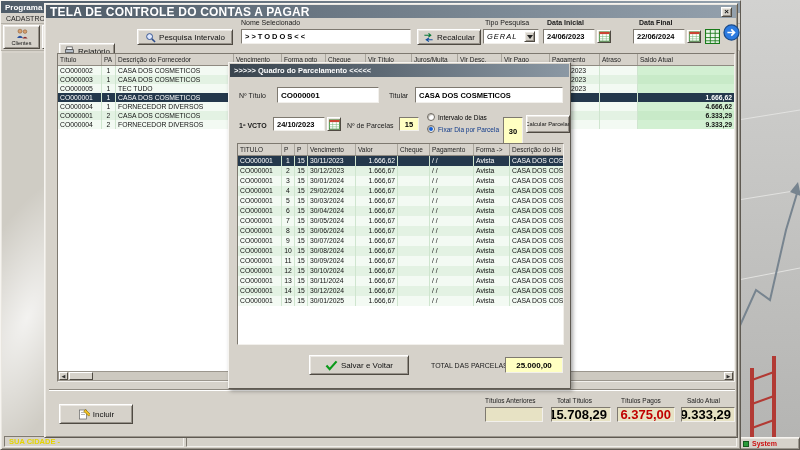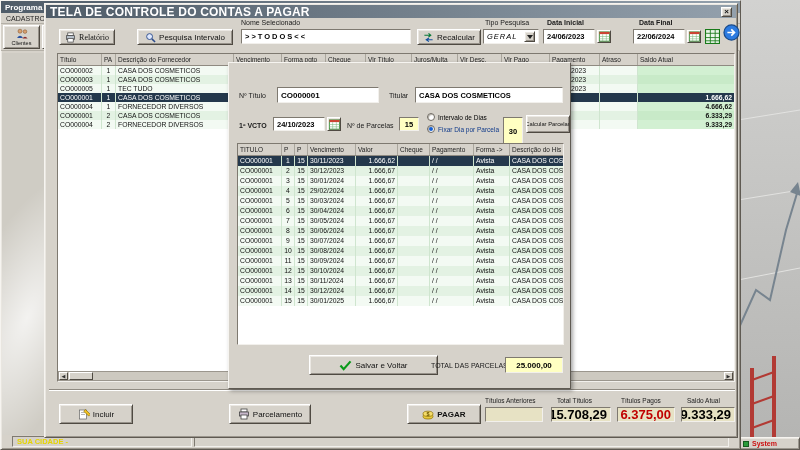--- a/index.html
+++ b/index.html
@@ -105,36 +105,36 @@
         <path d="M2 10 q3 -4.5 6 0 z" fill="#207a4a"></path>
         <circle cx="10" cy="3.6" r="1.8" fill="#d8a070" stroke="#7a4a20" stroke-width="0.5"></circle>
         <path d="M7.4 10.6 q2.6 -3.8 5.2 0 z" fill="#8a5a2a"></path>
       </svg>
       <span style="font-size:5.5px;">Fornecedor</span>
     </div>
   </div>
   <div style="position:absolute; left:1px; top:52px; right:1px; bottom:14px; background:#cfccc4; overflow:hidden;">
     <div style="position:absolute; left:-40px; top:110px; width:130px; height:310px; border-radius:50%; background:radial-gradient(ellipse, rgba(255,255,255,0.75), rgba(255,255,255,0) 70%); transform:rotate(22deg);"></div>
   </div>
-  <div style="position:absolute; left:1px; bottom:1px; right:1px; height:13px; background:#d6d2ca; display:flex; gap:2px; padding:1px 10px;">
+  <div style="position:absolute; left:1px; bottom:1px; right:1px; height:13px; background:#d6d2ca; display:flex; gap:2px; padding:1px 2px;">
     <div class="statusbar-cell" style="width:180px;">
       <span class="status-text">SUA CIDADE - </span>
     </div>
     <div class="statusbar-cell" style="flex:1;"></div>
   </div>
 </div>
 
 <div class="abs raised" style="left:44px; top:3px; width:694px; height:435px;">
   <div class="titlebar" style="height:13px; margin:1px;">
     <span style="font-size:12px; letter-spacing:0.2px;">TELA DE CONTROLE DO CONTAS A PAGAR</span>
     <span style="flex:1;"></span>
     <span class="btn close-btn">×</span>
   </div>
 
-  <div class="btn" style="position:absolute; left:14px; top:25px; width:56px; height:16px;font-family:Liberation Serif, serif;">
+  <div class="btn" style="position:absolute; left:14px; top:39px; width:56px; height:16px;">
     <svg width="11" height="11" viewBox="0 0 12 12">
       <rect x="3" y="1" width="6" height="3" fill="#fff" stroke="#444" stroke-width="0.8"></rect>
       <rect x="1.5" y="4" width="9" height="4" fill="#b9c2cc" stroke="#444" stroke-width="0.8"></rect>
       <rect x="3" y="7" width="6" height="4" fill="#fff" stroke="#444" stroke-width="0.8"></rect>
     </svg>
     <span>Relatório</span>
   </div>
   <div class="btn" style="position:absolute; left:92px; top:25px; width:96px; height:16px;">
     <svg width="11" height="11" viewBox="0 0 12 12">
       <circle cx="5" cy="5" r="3.2" fill="#dfe9ff" stroke="#2a4a8a" stroke-width="1"></circle>
@@ -347,56 +347,43 @@
 
   <div class="btn" style="position:absolute; left:14px; top:400px; width:74px; height:20px;">
     <svg width="12" height="12" viewBox="0 0 12 12">
       <rect x="1.5" y="2" width="7" height="9" fill="#fff" stroke="#666" stroke-width="0.7"></rect>
       <line x1="3" y1="4.5" x2="7" y2="4.5" stroke="#999" stroke-width="0.7"></line>
       <line x1="3" y1="6.5" x2="7" y2="6.5" stroke="#999" stroke-width="0.7"></line>
       <rect x="5.4" y="3.6" width="7" height="2.4" fill="#f0c020" stroke="#8a6a00" stroke-width="0.6" transform="rotate(45 9 5)"></rect>
     </svg>
     <span>Incluir</span>
   </div>
-  <div class="btn" style="position:absolute; left:184px; top:400px; width:82px; height:20px;">
-    <svg width="12" height="12" viewBox="0 0 12 12">
-      <rect x="3" y="1" width="6" height="3" fill="#fff" stroke="#444" stroke-width="0.8"></rect>
-      <rect x="1.5" y="4" width="9" height="4" fill="#c8b9cc" stroke="#444" stroke-width="0.8"></rect>
-      <rect x="3" y="7" width="6" height="4" fill="#fff" stroke="#444" stroke-width="0.8"></rect>
-    </svg>
-    <span>Parcelamento</span>
-  </div>
-  <div class="btn" style="position:absolute; left:362px; top:400px; width:74px; height:20px; font-weight:bold;">
-    <svg width="12" height="12" viewBox="0 0 12 12">
-      <ellipse cx="6" cy="8.4" rx="5" ry="2.6" fill="#e8c93e" stroke="#8a6d00" stroke-width="0.7"></ellipse>
-      <ellipse cx="6" cy="5.8" rx="5" ry="2.6" fill="#f4dc6a" stroke="#8a6d00" stroke-width="0.7"></ellipse>
-      <text x="6" y="7.6" font-size="5.5" text-anchor="middle" fill="#6a5500" font-weight="bold">$</text>
-    </svg>
-    <span>PAGAR</span>
-  </div>
 
   <span class="sum-lbl abs" style="left:440px; top:393px;">Títulos Anteriores</span>
   <div class="field khaki abs" style="left:440px; top:403px; width:58px; height:15px;">
     <span></span>
   </div>
   <span class="sum-lbl abs" style="left:512px; top:393px;">Total Títulos</span>
   <div class="field khaki abs" style="left:506px; top:403px; width:60px; height:15px;">
     <span>15.708,29</span>
   </div>
   <span class="sum-lbl abs" style="left:576px; top:393px;">Títulos Pagos</span>
   <div class="field khaki abs" style="left:572px; top:403px; width:58px; height:15px;">
     <span class="red">6.375,00</span>
   </div>
   <span class="sum-lbl abs" style="left:642px; top:393px;">Saldo Atual</span>
   <div class="field khaki abs" style="left:636px; top:403px; width:54px; height:15px;">
     <span>9.333,29</span>
   </div>
 </div>
 
 <div class="abs raised" style="left:228px; top:62px; width:343px; height:327px; box-shadow:2px 2px 4px rgba(0,0,0,0.35);">
+  <div class="titlebar" style="height:13px; margin:1px; background:linear-gradient(90deg,#39444e,#8b98a4);">
+    <span style="font-size:7.5px;">&gt;&gt;&gt;&gt;&gt;  Quadro do Parcelamento  &lt;&lt;&lt;&lt;&lt;</span>
+  </div>
 
   <span class="lbl abs" style="left:10px; top:29px;">Nº Título</span>
   <div class="field bold abs" style="left:48px; top:24px; width:102px; height:16px; font-size:8px;">
     <span>CO000001</span>
   </div>
   <span class="lbl abs" style="left:160px; top:29px;">Titular</span>
   <div class="field bold abs" style="left:186px; top:24px; width:148px; height:16px;">
     <span>CASA DOS COSMETICOS</span>
   </div>
 
@@ -622,21 +609,21 @@
           <span class="td mw4">30/01/2025</span>
           <span class="td mw5 num">1.666,67</span>
           <span class="td mw6"></span>
           <span class="td mw7">/  /</span>
           <span class="td mw8">Avista</span>
           <span class="td mw9">CASA DOS COSMETICOS</span>
         </div>
       </div>
   </div>
 
-  <div class="btn" style="position:absolute; left:80px; top:292px; width:129px; height:20px;">
+  <div class="btn" style="position:absolute; left:80px; top:292px; width:100px; height:20px;">
     <svg width="13" height="11" viewBox="0 0 14 12">
       <path d="M1.5 6 L5 10 L12.5 1.5" stroke="#0a9a1a" stroke-width="2.4" fill="none"></path>
     </svg>
     <span>Salvar e Voltar</span>
   </div>
   <span class="lbl abs" style="left:202px; top:299px; font-size:7px;">TOTAL DAS PARCELAS</span>
   <div class="field yellow abs" style="left:276px; top:294px; width:58px; height:16px; font-size:8px;">
     <span>25.000,00</span>
   </div>
 </div>

